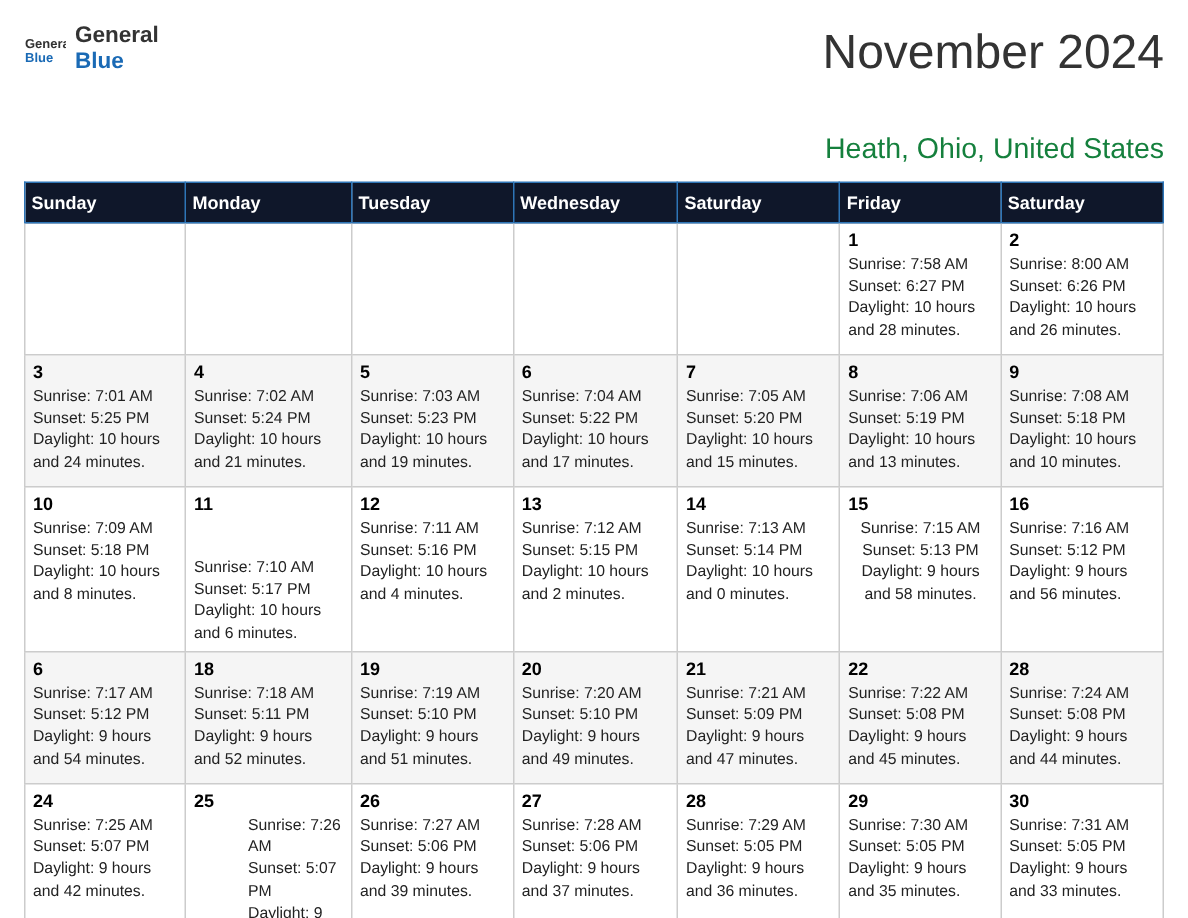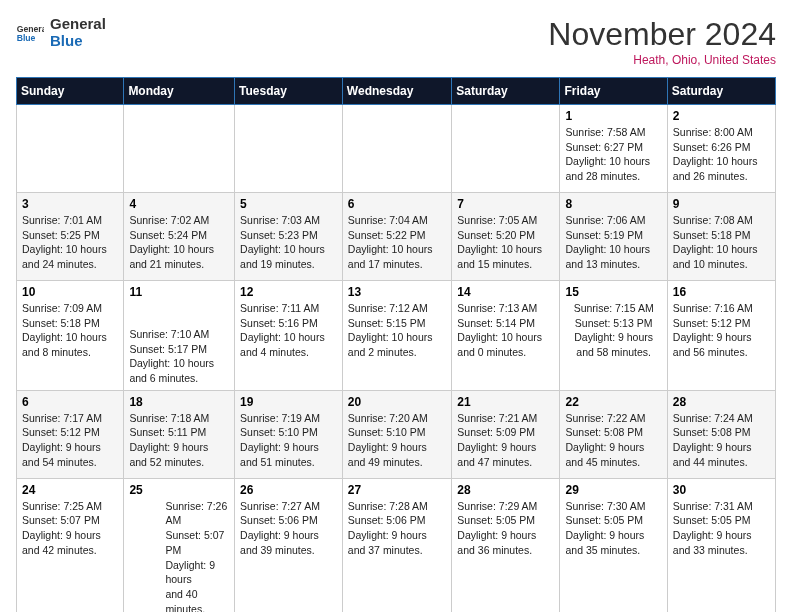--- a/index.html
+++ b/index.html
@@ -20,21 +20,21 @@
       display: flex;
       align-items: center;
       gap: 4px;
     }
     .logo-icon {
       width: 28px;
       height: 20px;
     }
     .title-section { text-align: right; }
     .month-title { font-size: 32px; color: #333; font-weight: normal; }
-    .location-title { font-size: 12px; color: #be185d; }
+    .location-title { font-size: 19px; color: #15803d; margin-top: 36px; }
     .calendar-table {
       width: 100%;
       border-collapse: collapse;
       font-size: 11px;
     }
     .calendar-table th {
       background-color: #0f172a;
       color: #fff;
       padding: 6px 4px;
       text-align: left;

